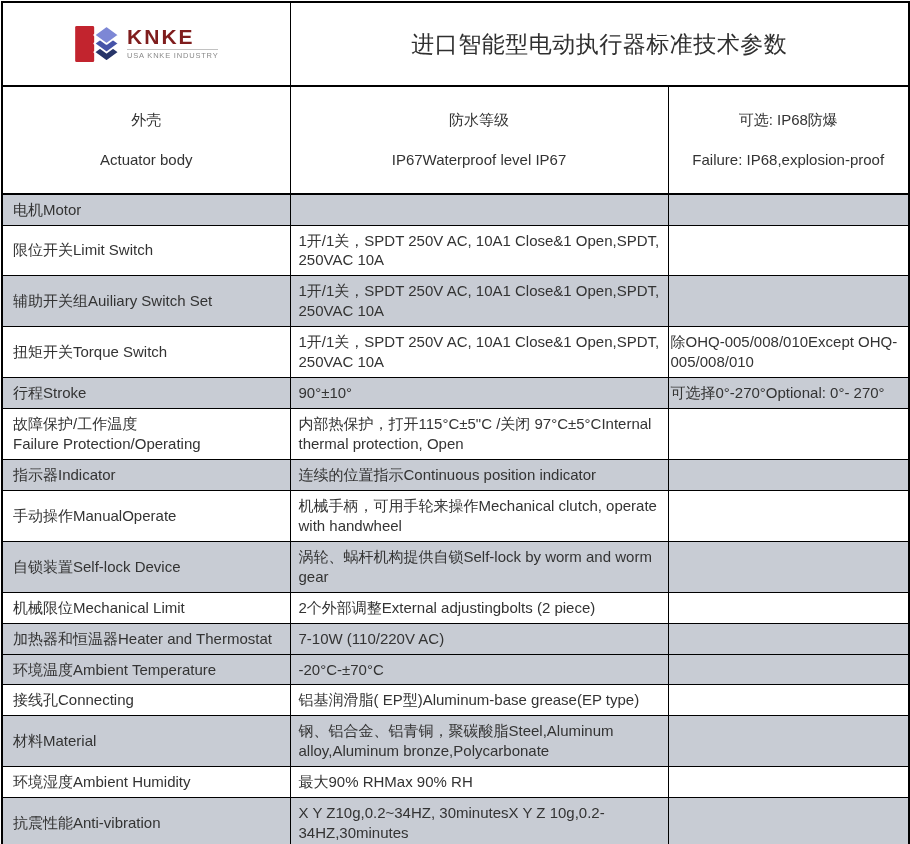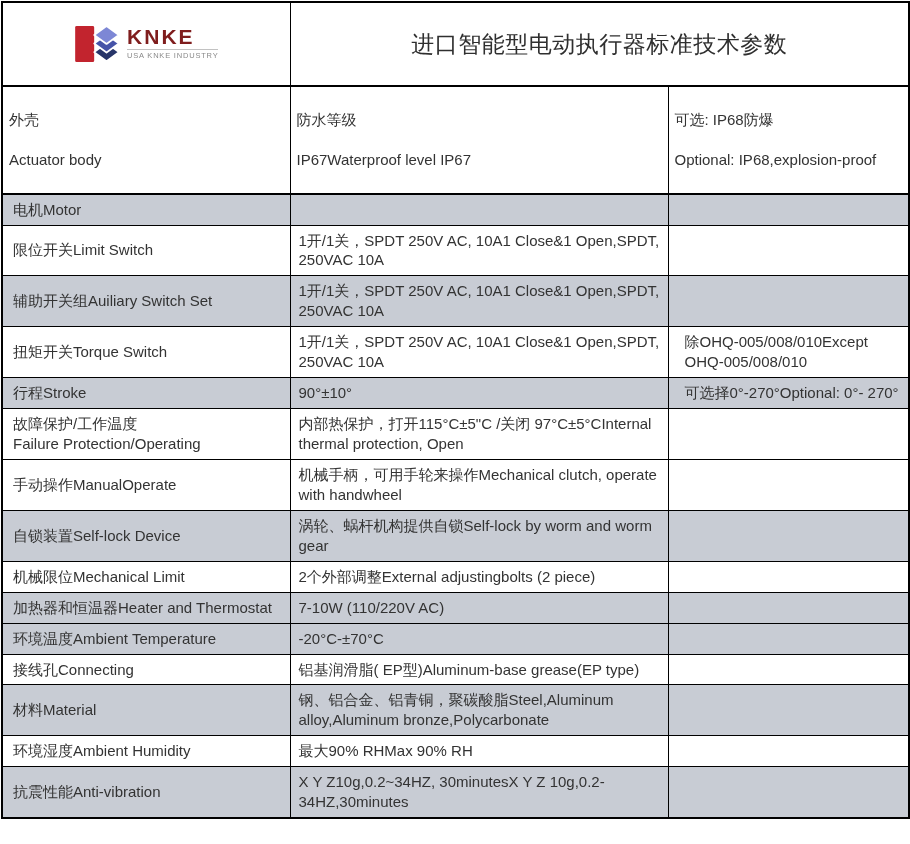--- a/index.html
+++ b/index.html
@@ -37,26 +37,26 @@
   tr.shaded td{background:var(--shaded);}
   
   tr.row-brand td{height:40px;padding:2px 6px;border-bottom-width:2px;}
   .title-cell{
     text-align:center;
     font-size:23px;
     color:#2f2f2f;
     letter-spacing:0.5px;
   }
   
-  tr.row-header td{height:46px;padding:3px 6px;border-bottom-width:2px;}
+  tr.row-header td{height:46px;text-align:center;padding:3px 6px;border-bottom-width:2px;}
   tr.row-header .hline{display:block;}
   
   td.cell-label{padding-left:10px;height:22px;}
   td.cell-value{padding-left:8px;margin-top:9px;}
-  td.cell-option{padding-left:16px;margin-left:12px;}
+  td.cell-option{padding-left:2px;margin-left:12px;}
   
   .logo{display:flex;align-items:center;justify-content:center;gap:6px;height:38px;}
   .logo-mark{flex:0 0 auto;display:block;}
   .logo-text{display:flex;flex-direction:column;align-items:flex-start;}
   .brand{
     font-size:21px;
     font-weight:bold;
     color:#7f1d1d;
     letter-spacing:2px;
     line-height:1.05;
@@ -105,21 +105,21 @@
         <td>
           <span class="hline">外壳</span>
           <span class="hline">Actuator body</span>
         </td>
         <td>
           <span class="hline">防水等级</span>
           <span class="hline">IP67Waterproof level IP67</span>
         </td>
         <td>
           <span class="hline">可选: IP68防爆</span>
-          <span class="hline">Optional: IP68,explosion-proof</span>
+          <span class="hline">Failure: IP68,explosion-proof</span>
         </td>
       </tr>
     </tbody>
     <tbody>
         <tr class="shaded">
     <td class="cell-label">电机Motor</td>
     <td class="cell-value"></td>
     <td class="cell-option"></td>
   </tr>
         <tr>
@@ -139,20 +139,25 @@
   </tr>
         <tr class="shaded">
     <td class="cell-label">行程Stroke</td>
     <td class="cell-value">90°±10°</td>
     <td class="cell-option">可选择0°-270°Optional: 0°- 270°</td>
   </tr>
         <tr>
     <td class="cell-label">故障保护/工作温度
 Failure Protection/Operating</td>
     <td class="cell-value">内部热保护，打开115°C±5"C /关闭 97°C±5°CInternal thermal protection, Open</td>
+    <td class="cell-option"></td>
+  </tr>
+        <tr class="shaded">
+    <td class="cell-label">指示器Indicator</td>
+    <td class="cell-value">连续的位置指示Continuous position indicator</td>
     <td class="cell-option"></td>
   </tr>
         <tr>
     <td class="cell-label">手动操作ManualOperate</td>
     <td class="cell-value">机械手柄，可用手轮来操作Mechanical clutch, operate with handwheel</td>
     <td class="cell-option"></td>
   </tr>
         <tr class="shaded">
     <td class="cell-label">自锁装置Self-lock Device</td>
     <td class="cell-value">涡轮、蜗杆机构提供自锁Self-lock by worm and worm gear</td>

